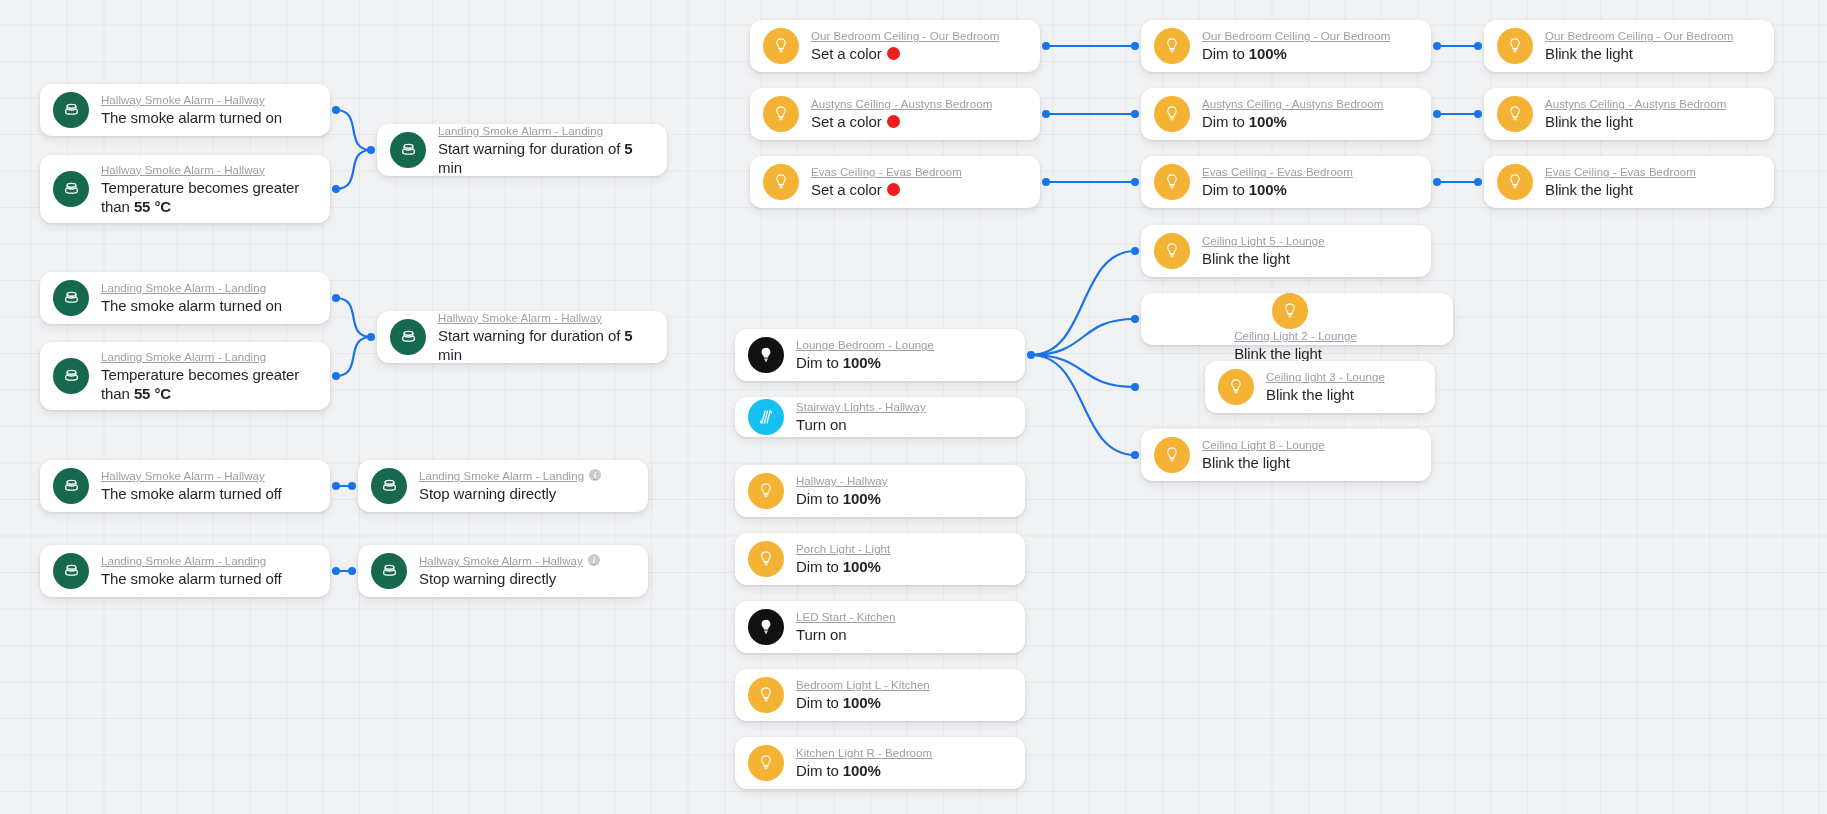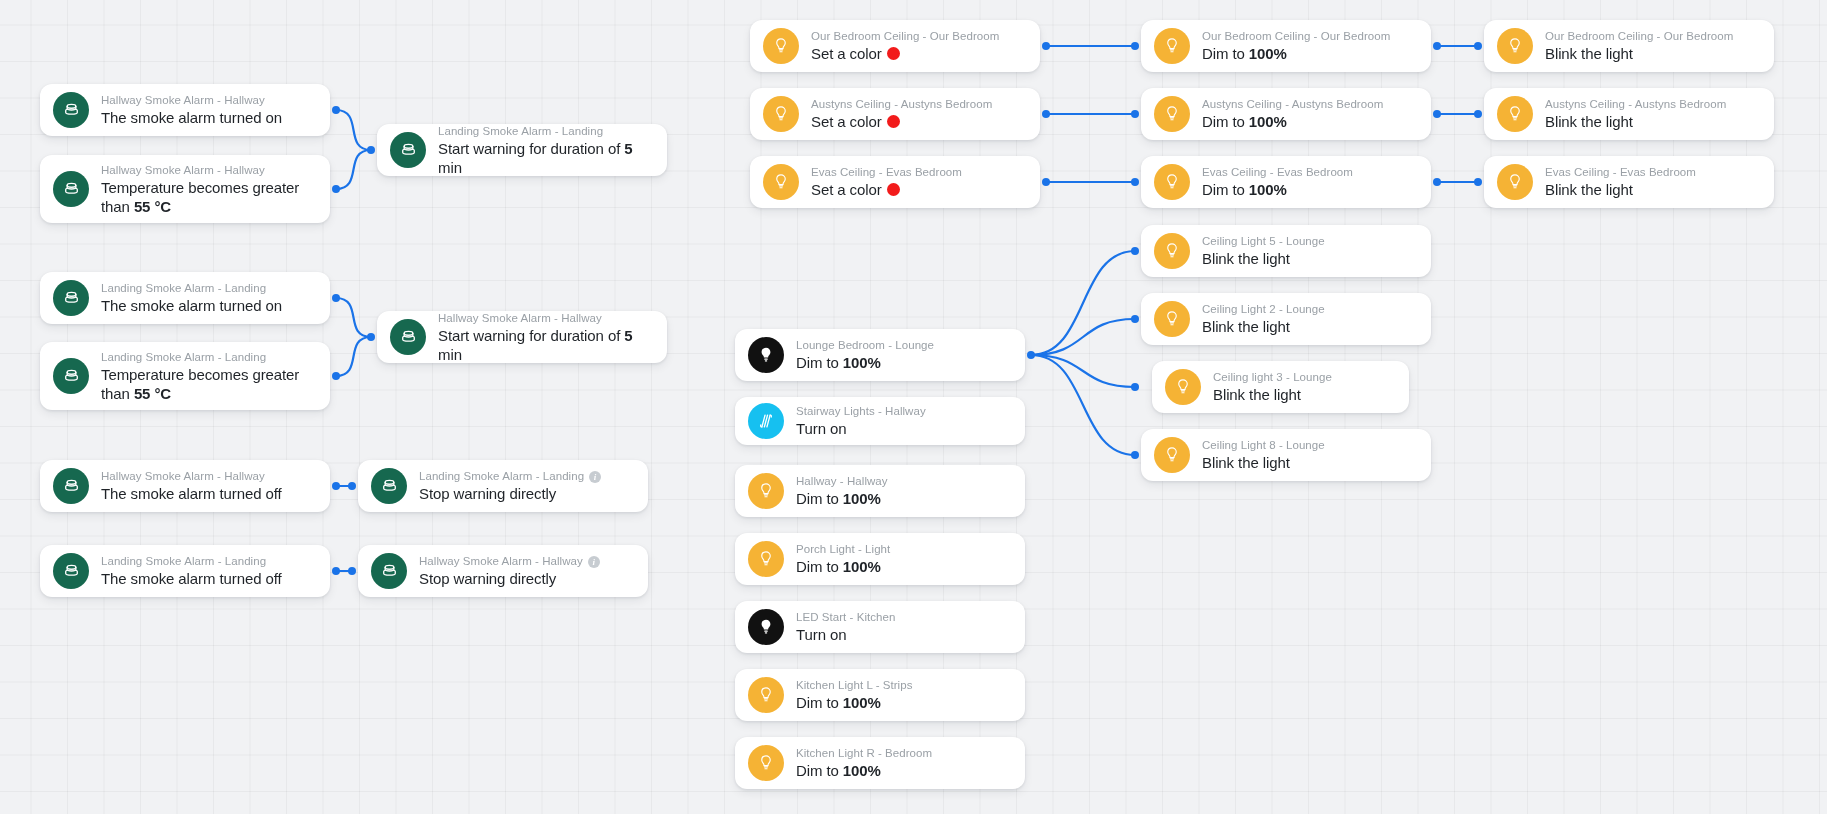--- a/index.html
+++ b/index.html
@@ -33,21 +33,21 @@
     width:36px;height:36px;border-radius:50%;
     flex:0 0 36px;
     display:flex;align-items:center;justify-content:center;
     margin-right:12px;
   }
   .node .ic svg{display:block;}
   .node .txt{display:flex;flex-direction:column;justify-content:center;min-width:0;}
   .sub{
     font-size:11.5px;color:#9aa0a6;line-height:15px;
     letter-spacing:0.05px;white-space:nowrap;
-    display:flex;align-items:center;gap:5px;
+    display:flex;align-items:flex-start;gap:5px;text-decoration:underline;
   }
   .ttl{
     font-size:15px;color:#1f2328;line-height:19px;font-weight:400;
     letter-spacing:-0.1px;
   }
   .ttl b{font-weight:700;}
   .ttl .num{font-weight:700;}
   .swatch{
     display:inline-block;width:13px;height:13px;border-radius:50%;
     background:#f21b1b;vertical-align:-1px;margin-left:5px;
@@ -405,37 +405,37 @@
           </svg>
         </div>
         <div class="txt">
           <div class="sub">
             <span>Ceiling Light 5 - Lounge</span>
           </div>
           <div class="ttl"><span>Blink the light</span></div>
         </div>
       </div>
       <div class="port" style="left: 1131px; top: 247px;"></div>
-      <div class="node" style="left: 1141px; top: 293px; width: 290px; height: 52px;">
+      <div class="node" style="left: 1141px; top: 293px; width: 312px; height: 52px; flex-direction: column;">
         <div class="ic" style="background: rgb(245, 179, 53);">
           <svg width="20" height="20" viewBox="0 0 24 24" fill="none" stroke="#ffffff" stroke-width="1.35" stroke-linecap="round" stroke-linejoin="round">
             <path d="M12 3.4c-3 0-5.1 2.2-5.1 5 0 1.9 1.05 3.2 1.85 4.15.5.6.75 1.05.75 1.75v.8h5v-.8c0-.7.25-1.15.75-1.75C16.05 11.6 17.1 10.3 17.1 8.4c0-2.8-2.1-5-5.1-5z"></path>
             <path d="M10.1 16.6h3.8"></path>
             <path d="M10.7 18.9h2.6"></path>
           </svg>
         </div>
         <div class="txt">
           <div class="sub">
             <span>Ceiling Light 2 - Lounge</span>
           </div>
           <div class="ttl"><span>Blink the light</span></div>
         </div>
       </div>
       <div class="port" style="left: 1131px; top: 315px;"></div>
-      <div class="node" style="left: 1152px; top: 361px; width: 257px; height: 52px;">
+      <div class="node" style="left: 1205px; top: 361px; width: 230px; height: 52px;">
         <div class="ic" style="background: rgb(245, 179, 53);">
           <svg width="20" height="20" viewBox="0 0 24 24" fill="none" stroke="#ffffff" stroke-width="1.35" stroke-linecap="round" stroke-linejoin="round">
             <path d="M12 3.4c-3 0-5.1 2.2-5.1 5 0 1.9 1.05 3.2 1.85 4.15.5.6.75 1.05.75 1.75v.8h5v-.8c0-.7.25-1.15.75-1.75C16.05 11.6 17.1 10.3 17.1 8.4c0-2.8-2.1-5-5.1-5z"></path>
             <path d="M10.1 16.6h3.8"></path>
             <path d="M10.7 18.9h2.6"></path>
           </svg>
         </div>
         <div class="txt">
           <div class="sub">
             <span>Ceiling light 3 - Lounge</span>
@@ -469,21 +469,21 @@
           </svg>
         </div>
         <div class="txt">
           <div class="sub">
             <span>Lounge Bedroom - Lounge</span>
           </div>
           <div class="ttl"><span>Dim to <b>100%</b></span></div>
         </div>
       </div>
       <div class="port" style="left: 1027px; top: 351px;"></div>
-      <div class="node" style="left: 735px; top: 397px; width: 290px; height: 48px;">
+      <div class="node" style="left: 735px; top: 397px; width: 290px; height: 40px;">
         <div class="ic" style="background: rgb(22, 192, 240);">
           <svg width="22" height="22" viewBox="0 0 24 24" fill="none" stroke="#ffffff" stroke-width="1.4" stroke-linecap="round" stroke-linejoin="round">
             <path d="M7.5 18.5 11 5.5"></path>
             <path d="M10.2 18.5 13.7 5.5"></path>
             <path d="M13 18.5 16.5 5.5"></path>
             <path d="M7.5 18.5c-1.2 0-1.6-1-1.2-2.2"></path>
             <path d="M16.5 5.5c1.2 0 1.6 1 1.2 2.2"></path>
           </svg>
         </div>
         <div class="txt">
@@ -541,21 +541,21 @@
       <div class="node" style="left: 735px; top: 669px; width: 290px; height: 52px;">
         <div class="ic" style="background: rgb(245, 179, 53);">
           <svg width="20" height="20" viewBox="0 0 24 24" fill="none" stroke="#ffffff" stroke-width="1.35" stroke-linecap="round" stroke-linejoin="round">
             <path d="M12 3.4c-3 0-5.1 2.2-5.1 5 0 1.9 1.05 3.2 1.85 4.15.5.6.75 1.05.75 1.75v.8h5v-.8c0-.7.25-1.15.75-1.75C16.05 11.6 17.1 10.3 17.1 8.4c0-2.8-2.1-5-5.1-5z"></path>
             <path d="M10.1 16.6h3.8"></path>
             <path d="M10.7 18.9h2.6"></path>
           </svg>
         </div>
         <div class="txt">
           <div class="sub">
-            <span>Kitchen Light L - Strips</span>
+            <span>Bedroom Light L - Kitchen</span>
           </div>
           <div class="ttl"><span>Dim to <b>100%</b></span></div>
         </div>
       </div>
       <div class="node" style="left: 735px; top: 737px; width: 290px; height: 52px;">
         <div class="ic" style="background: rgb(245, 179, 53);">
           <svg width="20" height="20" viewBox="0 0 24 24" fill="none" stroke="#ffffff" stroke-width="1.35" stroke-linecap="round" stroke-linejoin="round">
             <path d="M12 3.4c-3 0-5.1 2.2-5.1 5 0 1.9 1.05 3.2 1.85 4.15.5.6.75 1.05.75 1.75v.8h5v-.8c0-.7.25-1.15.75-1.75C16.05 11.6 17.1 10.3 17.1 8.4c0-2.8-2.1-5-5.1-5z"></path>
             <path d="M10.1 16.6h3.8"></path>
             <path d="M10.7 18.9h2.6"></path>

